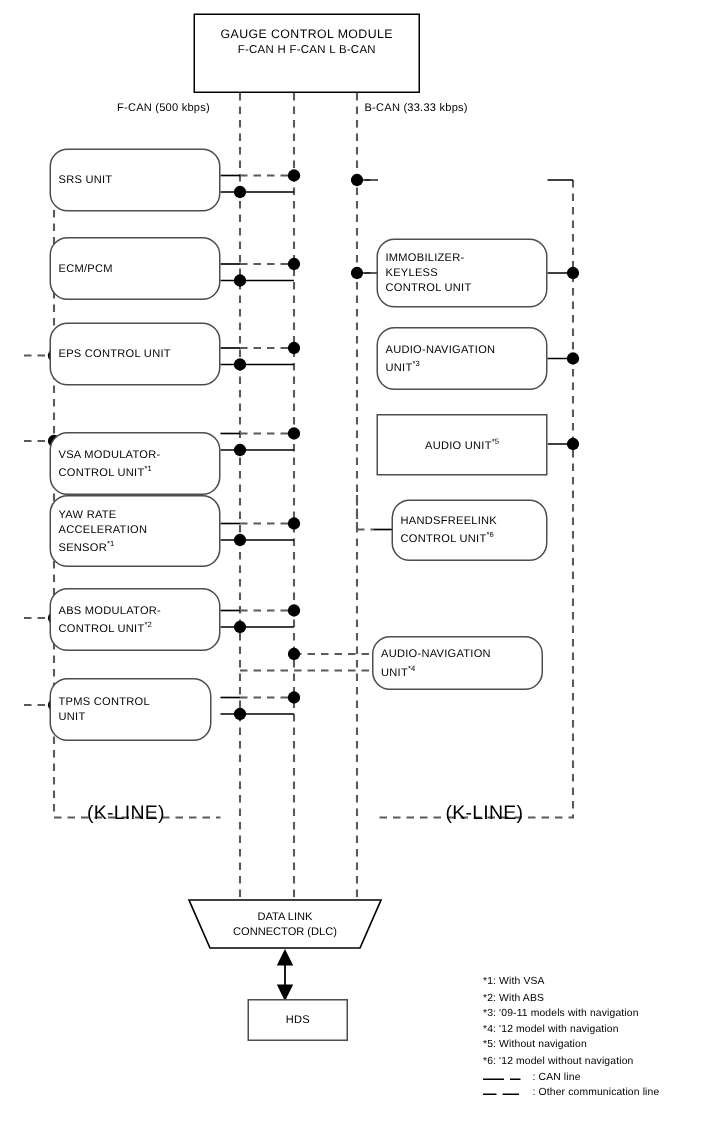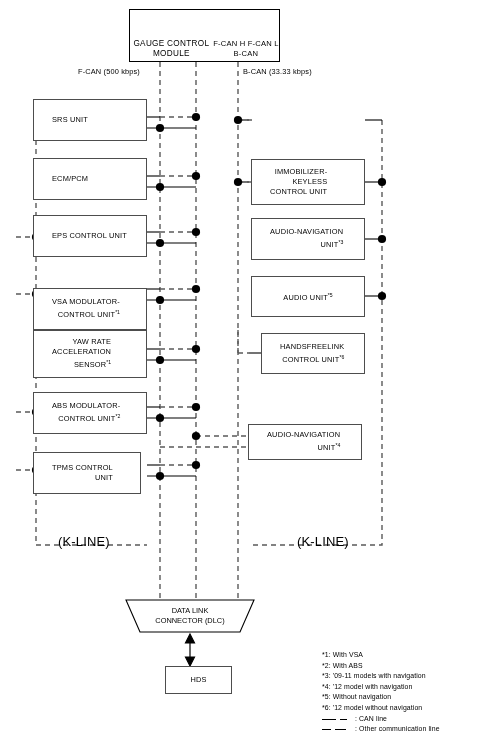--- a/index.html
+++ b/index.html
@@ -4,22 +4,22 @@
 <title>CAN Network Diagram</title>
 <style>
   html,body{margin:0;padding:0;background:#ffffff;}
   body{font-family:"Liberation Sans","DejaVu Sans",sans-serif;color:#000;}
   #canvas{position:relative;width:481px;height:747px;overflow:hidden;background:#fff;}
   #svg-layer{position:absolute;left:0;top:0;width:481px;height:747px;}
 
   .node{position:absolute;box-sizing:border-box;border:1px solid #4d4d4d;background:#fff;
         display:flex;align-items:center;justify-content:center;text-align:center;
         font-size:7.4px;line-height:10px;letter-spacing:.18px;}
-  .node.lefttext{justify-content:flex-start;text-align:right;padding-left:18px;}
-  .node.hdr{border:1px solid #000;justify-content:flex-start;padding-top:26px;}
+  .node.lefttext{justify-content:flex-start;text-align:left;padding-left:5px;border-radius:12px;}
+  .node.hdr{border:1px solid #000;flex-direction:column;justify-content:flex-start;padding-top:8px;}
   .hdr-title{font-size:8.2px;letter-spacing:.3px;}
   .hdr-ports{font-size:7.6px;letter-spacing:.2px;}
 
   .node span.sup{font-size:5.1px;vertical-align:super;letter-spacing:0;}
 
   .buslabel{position:absolute;font-size:7.4px;letter-spacing:.15px;white-space:nowrap;}
   .kline{position:absolute;font-size:13px;letter-spacing:.15px;white-space:nowrap;text-align:center;}
 
   .dlc-text{position:absolute;font-size:7.4px;line-height:10px;text-align:center;white-space:nowrap;}
 

